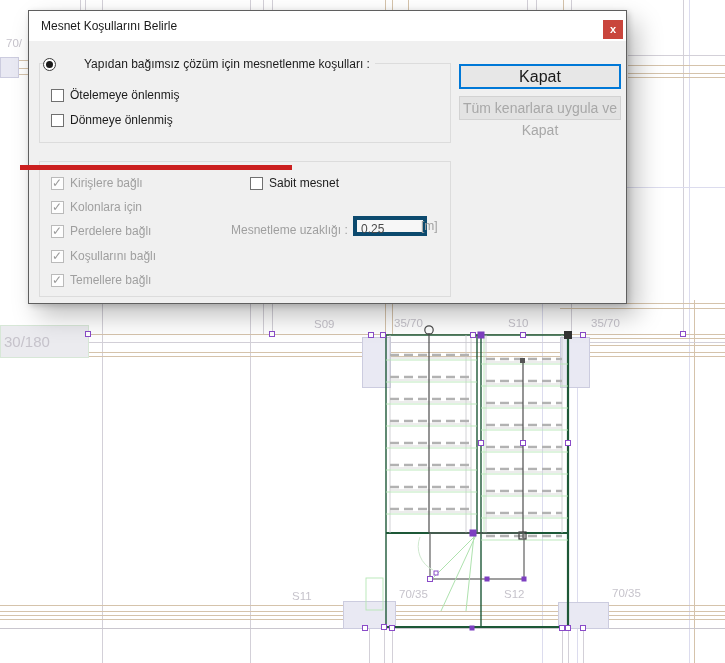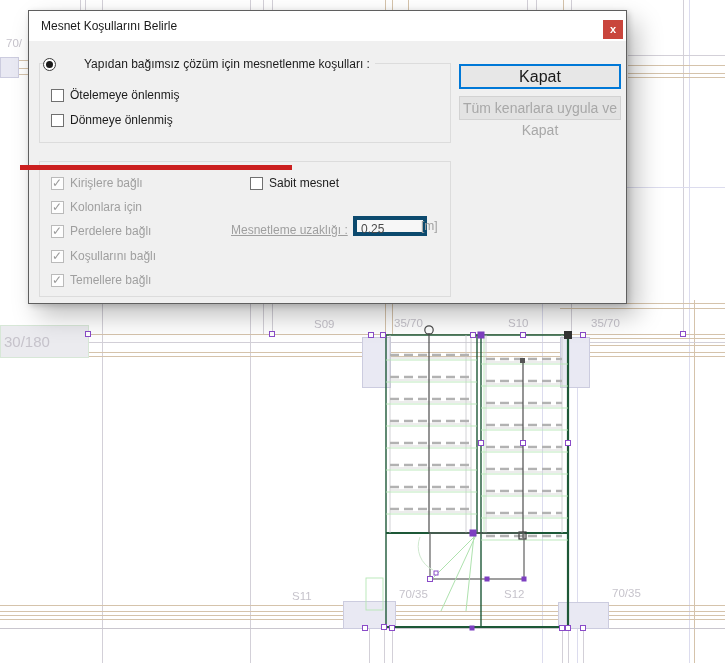--- a/index.html
+++ b/index.html
@@ -357,21 +357,21 @@
         <span class="mark">✓</span>
       </span>
     <span class="lbl">Temellere bağlı</span>
   </div>
 
   <div class="row" style="left:200px;top:164px;padding-left:21px;">
     <span class="cb"></span>
     <span class="lbl">Sabit mesnet</span>
   </div>
 
-  <span class="txtlabel" style="left:202px;top:212px;width:106px;text-align:left;text-decoration:underline;">Mesnetleme uzaklığı :</span>
+  <span class="txtlabel" style="left:202px;top:212px;width:106px;text-align:left;">Mesnetleme uzaklığı :</span>
   <div class="distance-input">0.25</div>
   <span class="txtlabel" style="left:392px;top:208px;">[m]</span>
 
   <div class="btn btn-primary">Kapat</div>
   <div class="btn btn-disabled">Tüm kenarlara uygula ve Kapat</div>
 </div>
 
 <div class="annotation-line"></div>
 
 </body></html>

